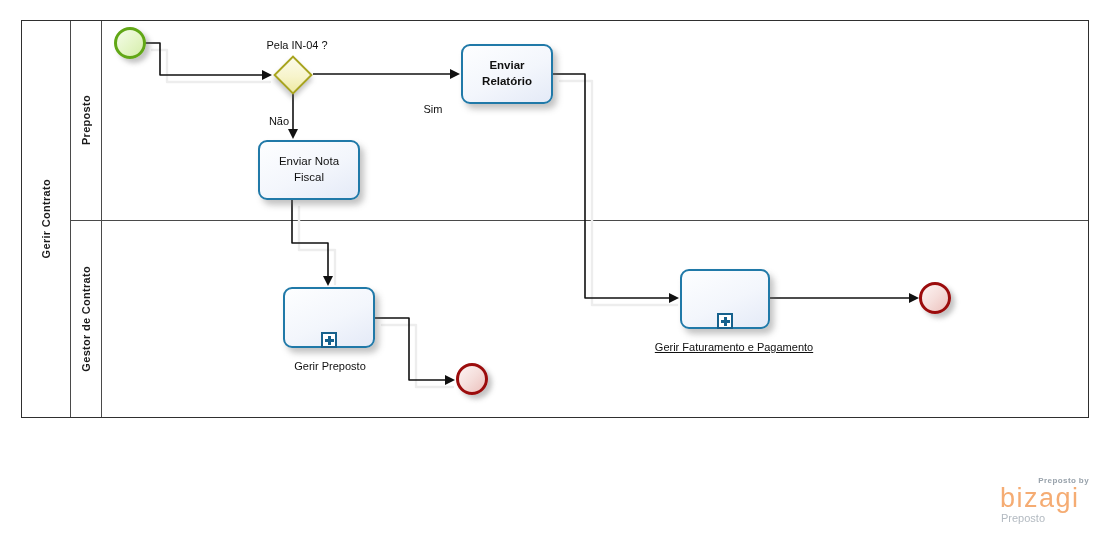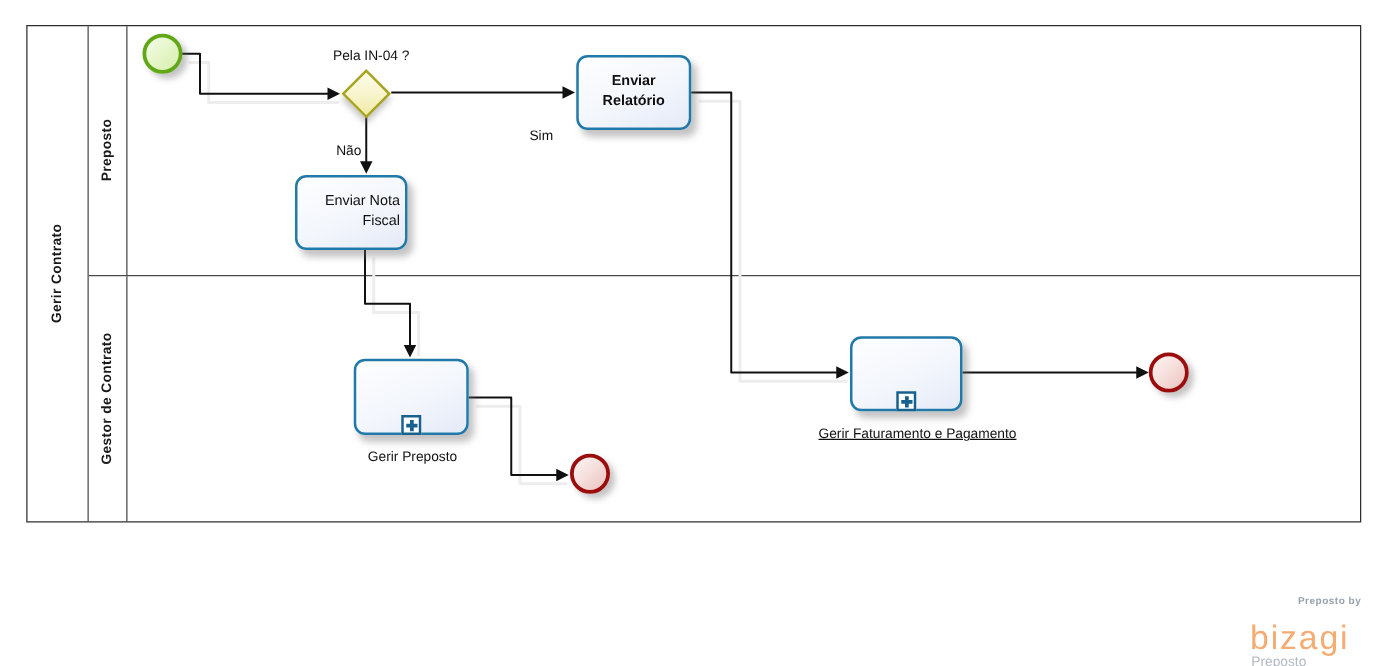--- a/index.html
+++ b/index.html
@@ -156,21 +156,21 @@
     font-weight: bold;
     letter-spacing: 0.4px;
     color: #98a2ab;
     padding-right: 3px;
   }
   .logo-text {
     font-size: 27px;
     line-height: 1.0;
     color: #f5ac73;
     letter-spacing: 1.5px;
-    margin-top: 12px;
+    margin-top: 0;
   }
   .product-name {
     font-size: 11px;
     color: #b3bac1;
     margin-top: 0px;
     padding-left: 1px;
   }
 </style>
 </head>
 <body>
@@ -229,21 +229,21 @@
   <div class="event start-event"></div>
   <div class="event end-event end1"></div>
   <div class="event end-event end2"></div>
 
   <div class="gateway"></div>
 
   <div class="task" style="left:461px; top:44px; width:92px; height:60px;font-weight:bold;">
     <span>Enviar Relatório</span>
   </div>
 
-  <div class="task" style="left:236px; top:140px; width:90px; height:60px;text-align:right;">
+  <div class="task" style="left:258px; top:140px; width:102px; height:60px;">
     <span>Enviar Nota Fiscal</span>
   </div>
 
   <div class="task" style="left:283px; top:287px; width:92px; height:61px;">
     <div class="sub-marker">
       <span class="bar-h"></span>
       <span class="bar-v"></span>
     </div>
   </div>
 

